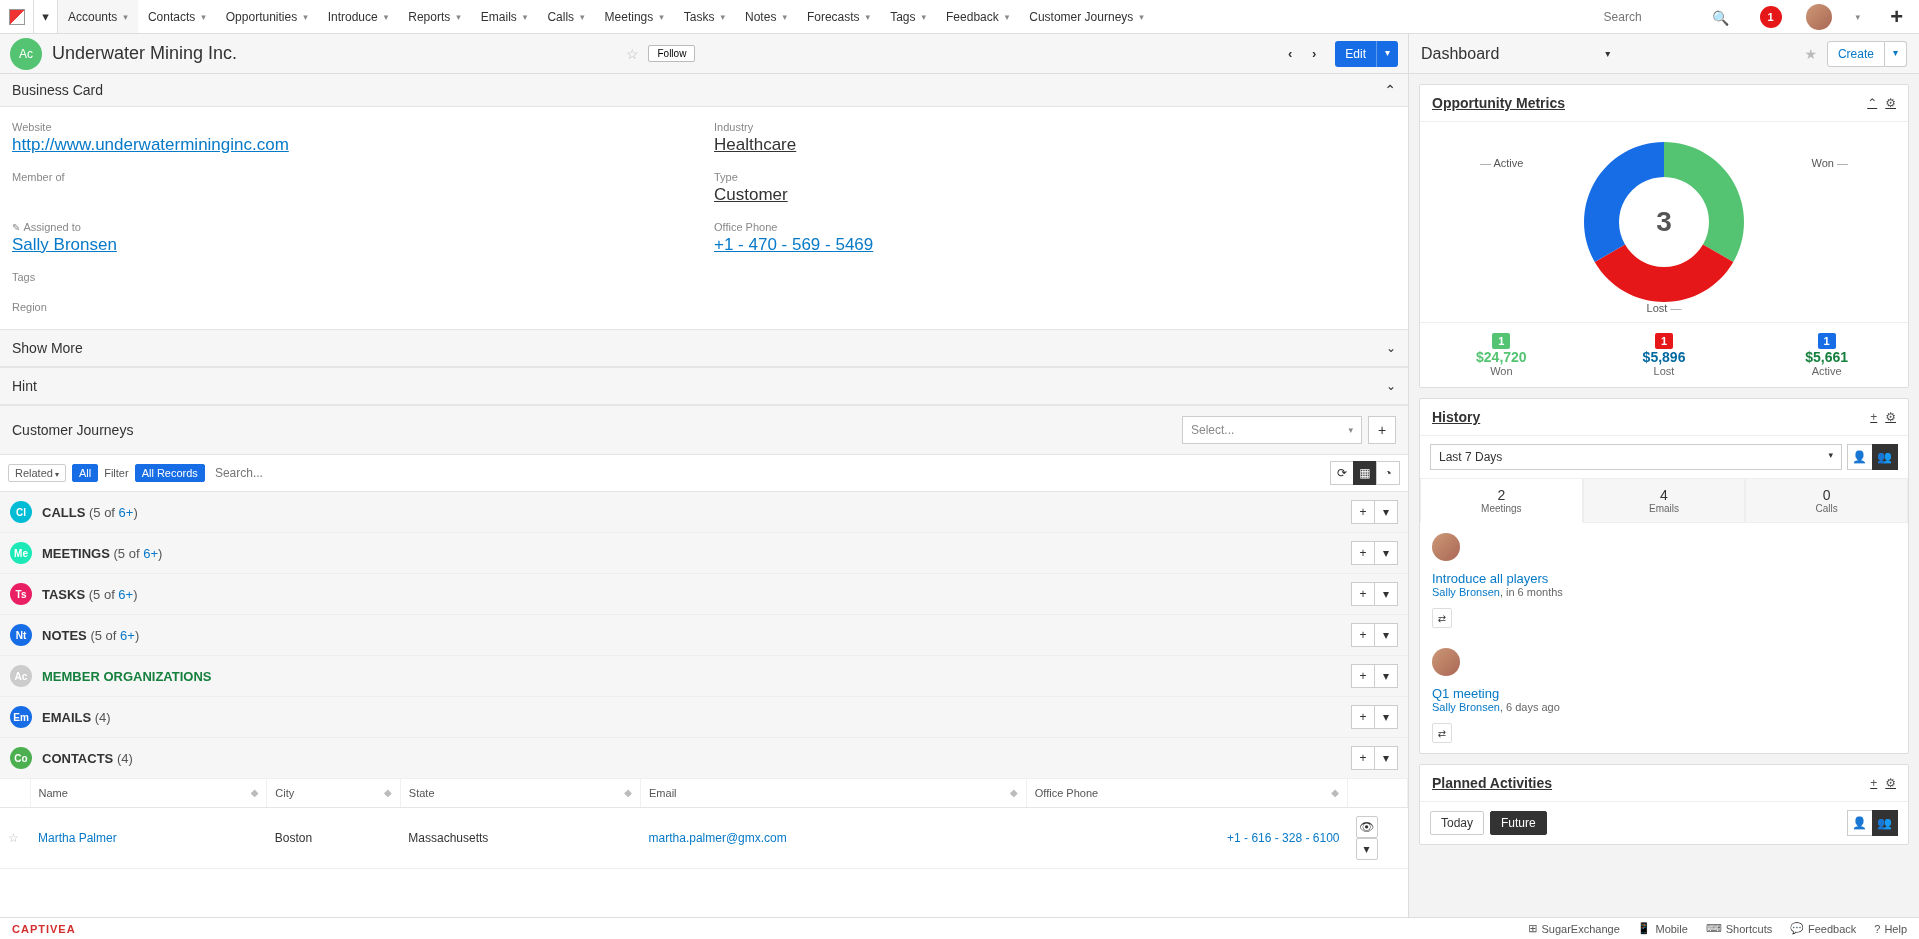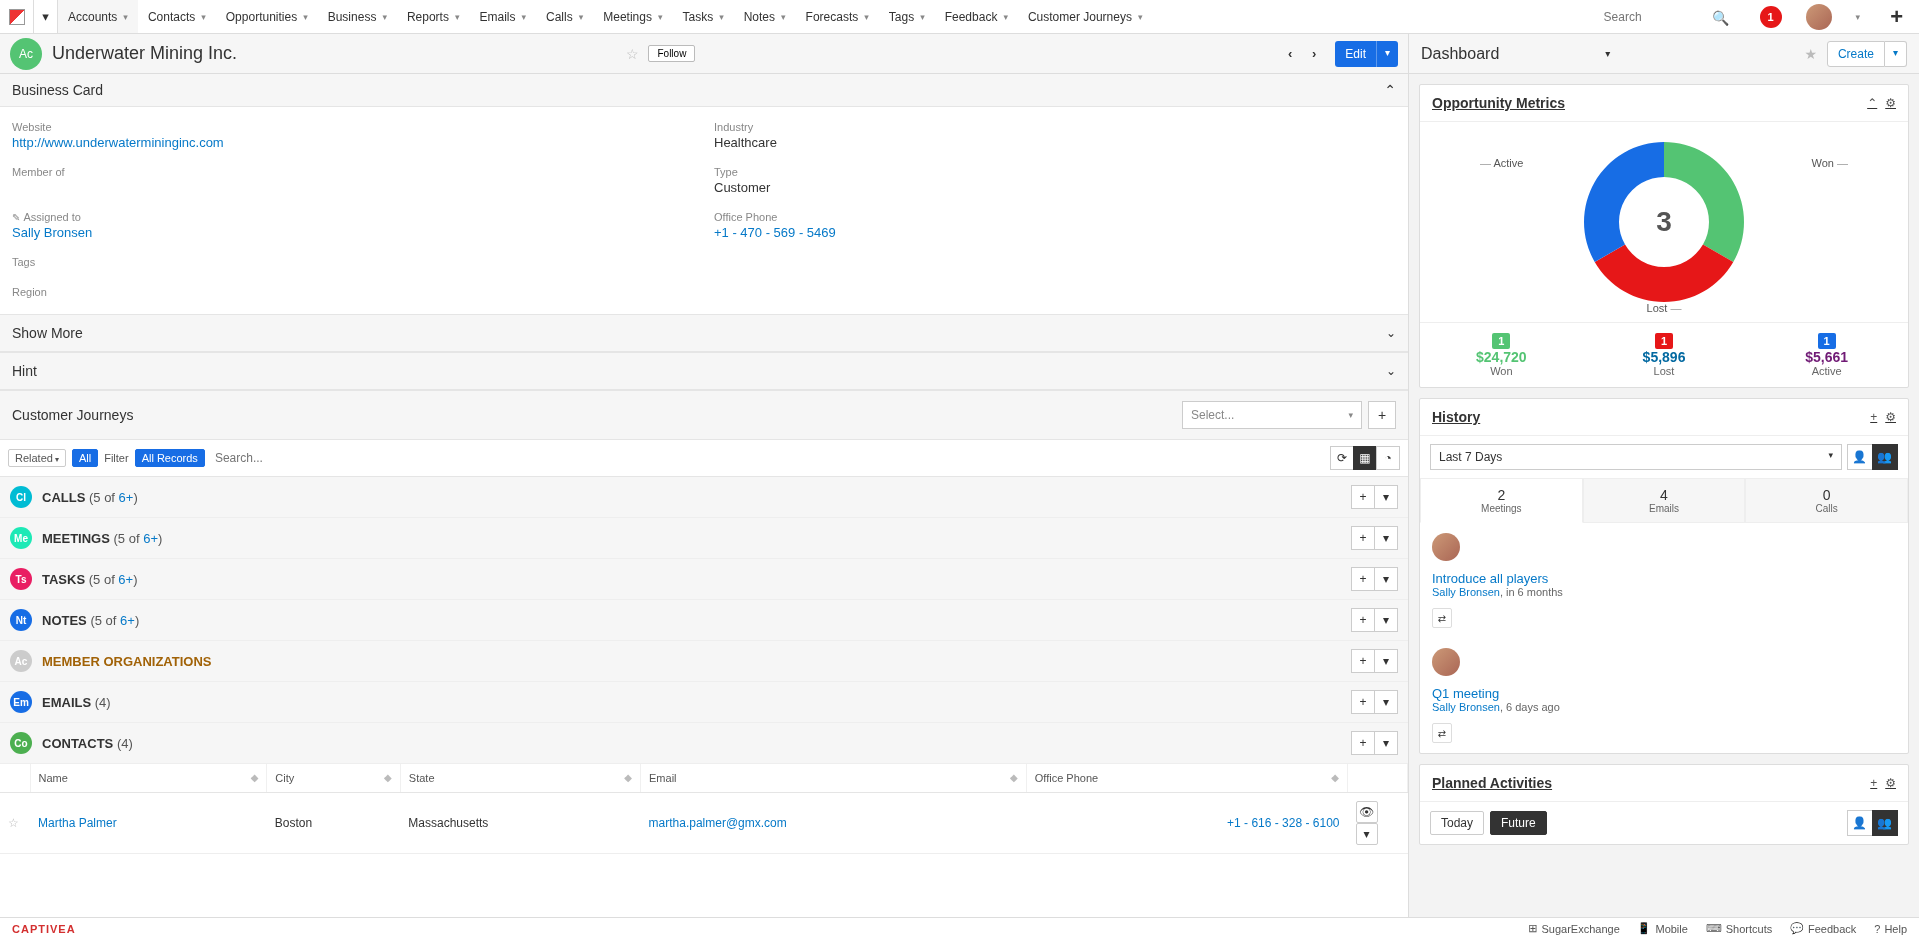--- a/index.html
+++ b/index.html
@@ -40,21 +40,21 @@
 .edit-caret { background: #176de5; color: #fff; padding: 6px 8px; border-radius: 0 3px 3px 0; border-left: 1px solid rgba(255,255,255,0.3); cursor: pointer; font-size: 10px; }
 
 
 .panel-head { background: #f6f6f6; border-bottom: 1px solid #e5e5e5; padding: 8px 12px; display: flex; align-items: center; justify-content: space-between; }
 .panel-head span { font-size: 14px; }
 .chev { font-size: 12px; cursor: pointer; }
 .content-scroll { overflow-y: auto; flex: 1; }
 .biz-body { padding: 8px 12px; display: grid; grid-template-columns: 1fr 1fr; gap: 4px 20px; background: #fff; }
 .field { padding: 6px 0; }
 .field label { display: block; font-size: 11px; color: #888; margin-bottom: 2px; }
-.field .val { font-size: 13px; }
+.field .val { font-size: 17px; text-decoration: underline; }
 .pencil { font-size: 10px; color: #888; margin-right: 3px; }
 
 .subhead { background: #f6f6f6; border-top: 1px solid #e5e5e5; border-bottom: 1px solid #e5e5e5; padding: 10px 12px; display: flex; align-items: center; justify-content: space-between; font-size: 14px; }
 .cj-select { border: 1px solid #ccc; padding: 4px 8px; width: 180px; font-size: 12px; color: #888; display: flex; justify-content: space-between; align-items: center; background: #fff; cursor: pointer; }
 .sq-btn { width: 28px; height: 28px; border: 1px solid #ccc; background: #fff; display: flex; align-items: center; justify-content: center; cursor: pointer; font-size: 14px; }
 
 
 .filter-bar { padding: 6px 8px; display: flex; align-items: center; gap: 6px; border-bottom: 1px solid #e5e5e5; background: #fff; }
 .chip { font-size: 11px; padding: 2px 6px; border: 1px solid #ccc; border-radius: 2px; cursor: pointer; color: #555; }
 .chip.blue { background: #176de5; color: #fff; border-color: #176de5; }
@@ -145,21 +145,21 @@
       </div>
       <div class="nav-item">
         <span>Contacts</span>
         <span class="caret">▾</span>
       </div>
       <div class="nav-item">
         <span>Opportunities</span>
         <span class="caret">▾</span>
       </div>
       <div class="nav-item">
-        <span>Business</span>
+        <span>Introduce</span>
         <span class="caret">▾</span>
       </div>
       <div class="nav-item">
         <span>Reports</span>
         <span class="caret">▾</span>
       </div>
       <div class="nav-item">
         <span>Emails</span>
         <span class="caret">▾</span>
       </div>
@@ -326,21 +326,21 @@
           <div class="rel-row">
     <div class="rel-icon" style="background:#176de5">Nt</div>
     <div class="rel-title" style=""><b>NOTES</b> <span class="rel-count">(5 of <a>6+</a>)</span></div>
     <div class="rel-actions">
       <div class="rel-act">+</div>
       <div class="rel-act">▾</div>
     </div>
           </div>
           <div class="rel-row">
     <div class="rel-icon" style="background:#ccc">Ac</div>
-    <div class="rel-title" style="color:#a16207;"><b>MEMBER ORGANIZATIONS</b> <span class="rel-count"></span></div>
+    <div class="rel-title" style="color:#15803d;"><b>MEMBER ORGANIZATIONS</b> <span class="rel-count"></span></div>
     <div class="rel-actions">
       <div class="rel-act">+</div>
       <div class="rel-act">▾</div>
     </div>
           </div>
           <div class="rel-row">
     <div class="rel-icon" style="background:#176de5">Em</div>
     <div class="rel-title" style=""><b>EMAILS</b> <span class="rel-count">(4)</span></div>
     <div class="rel-actions">
       <div class="rel-act">+</div>
@@ -424,21 +424,21 @@
             <div class="amount" style="color:#54c473">$24,720</div>
             <div class="lbl">Won</div>
           </div>
           <div class="metric">
             <span class="count" style="background:#e61718">1</span>
             <div class="amount" style="color:#0369a1">$5,896</div>
             <div class="lbl">Lost</div>
           </div>
           <div class="metric">
             <span class="count" style="background:#176de5">1</span>
-            <div class="amount" style="color:#701a75">$5,661</div>
+            <div class="amount" style="color:#15803d">$5,661</div>
             <div class="lbl">Active</div>
           </div>
         </div>
       </div>
 
       <div class="dashlet">
         <div class="dashlet-head">
           <h3>History</h3>
           <div class="dash-icons">
             <span>+</span>

